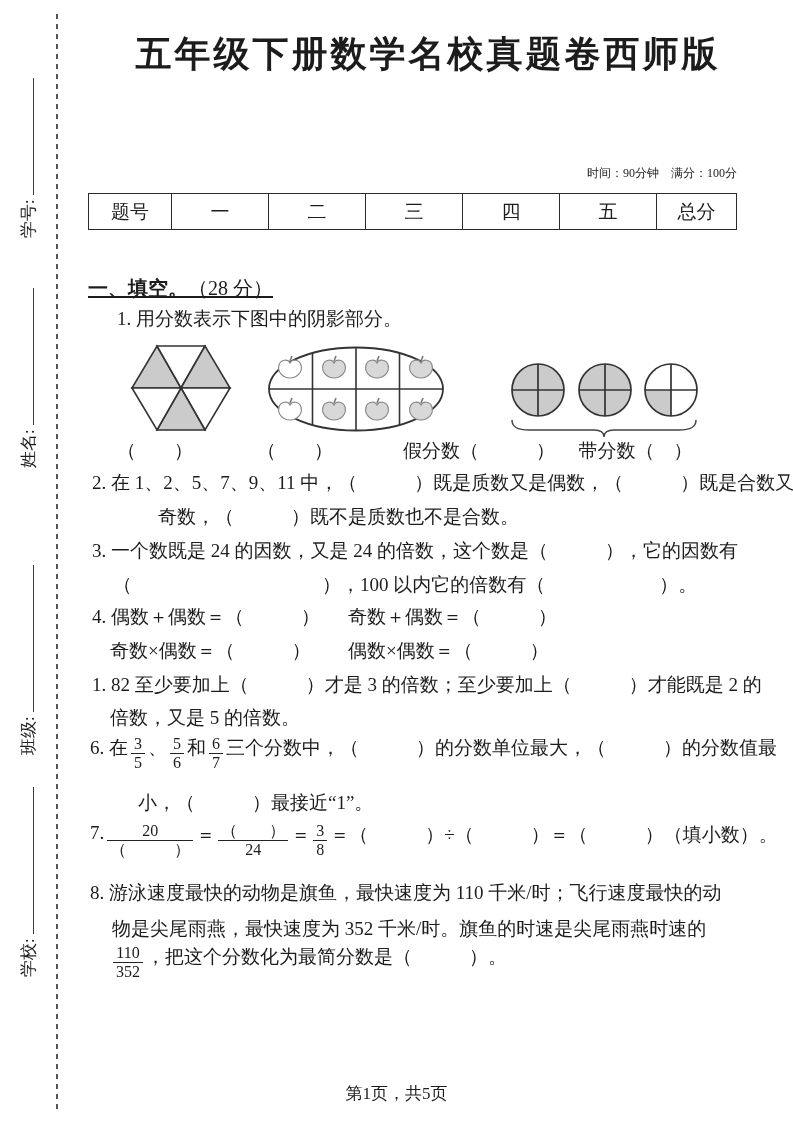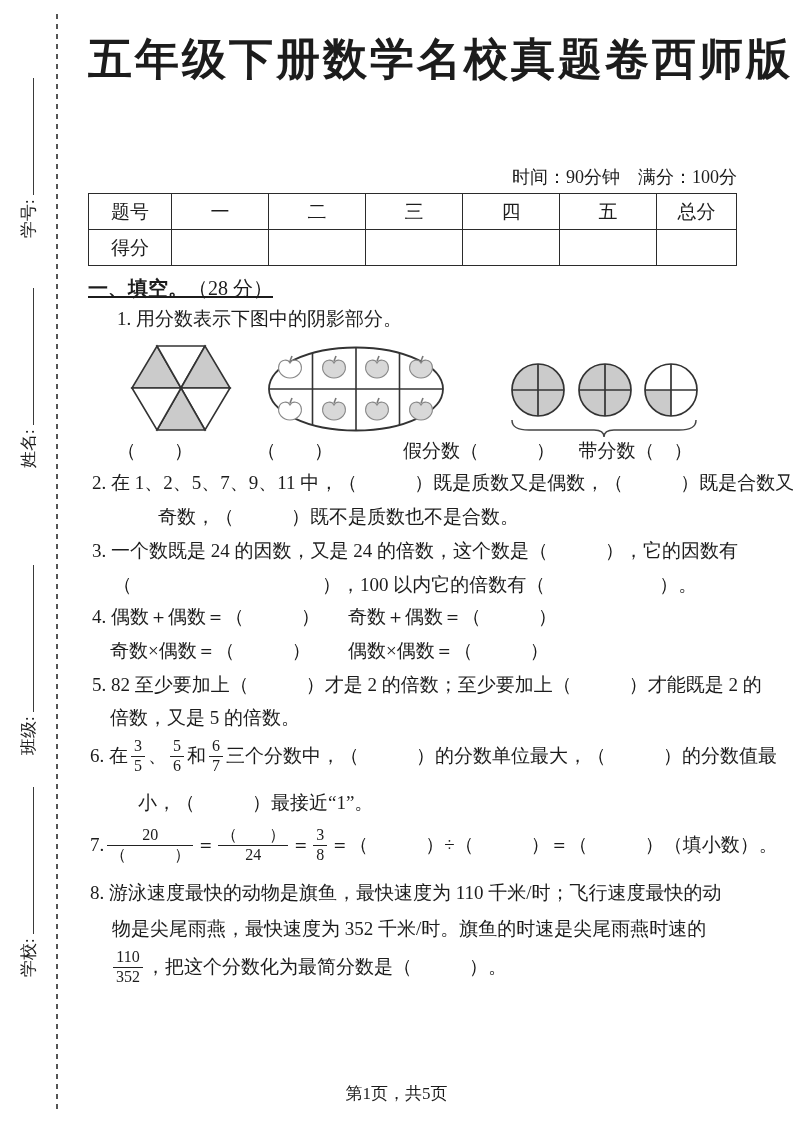--- a/index.html
+++ b/index.html
@@ -17,39 +17,39 @@
   }
 
   
   .sb-field {
     display:flex; align-items:flex-end; transform:rotate(-90deg);
     font-size:17px; height:22px; white-space:nowrap;
   }
   .sb-field .sb-label { line-height:1; padding-right:4px; }
   .sb-field .sb-line { flex:1; border-bottom:1.6px solid #3a3a3a; margin-bottom:3px; }
 
-  .title { left:88px; top:30px; width:680px; text-align:center; font-size:44px;
+  .title { left:88px; top:30px; width:680px; text-align:center; font-size:36px;
            font-weight:bold; letter-spacing:3px; white-space:nowrap; }
   .subtitle { left:88px; top:101px; width:665px; text-align:center; font-size:31px;
               letter-spacing:1px; white-space:nowrap; }
-  .meta { top:165px; right:56px; font-size:18px; white-space:nowrap; }
+  .meta { top:165px; right:56px; font-size:12px; white-space:nowrap; }
 
   table.score-table { border-collapse:collapse; table-layout:fixed; }
   table.score-table td {
     border:1.8px solid #2b2b2b; text-align:center; vertical-align:middle;
     font-size:19px; padding:0;
   }
   table.score-table tr { height:36px;margin-top:30px; }
 
   .sec-head { font-size:20px; white-space:nowrap;text-decoration:underline; }
   .sec-head .b { font-weight:bold; }
 
   .line { font-size:19px; white-space:nowrap; }
 
-  .fracline { font-size:19px; white-space:nowrap; display:flex; align-items:center; }
+  .fracline { font-size:19px; white-space:nowrap; display:flex; }
   .frac { display:inline-block; text-align:center; vertical-align:middle;
           font-size:16px; margin:0 3px; line-height:1.15; }
   .frac .num { display:block; border-bottom:1.4px solid #222; padding:0 3px; }
   .frac .den { display:block; padding:0 3px; }
 
   .blank-center { text-align:center; font-size:19px; }
   .footer { left:0; top:1082px; width:793px; text-align:center; font-size:17px; }
   svg { display:block; }
 </style>
 </head>
@@ -92,29 +92,20 @@
       </colgroup>
       <tbody>
           <tr>
         <td>题号</td>
         <td>一</td>
         <td>二</td>
         <td>三</td>
         <td>四</td>
         <td>五</td>
         <td>总分</td>
-      </tr>
-      <tr>
-        <td>得分</td>
-        <td></td>
-        <td></td>
-        <td></td>
-        <td></td>
-        <td></td>
-        <td></td>
       </tr>
     </tbody>
       </table>
   </div>
 
   <div class="abs sec-head" style="left:88px; top:275px;">
     <span class="b">一、填空。</span><span>（28 分）</span>
   </div>
 
   <div class="abs line" style="left:117px; top:306px;">1. 用分数表示下图中的阴影部分。</div>
@@ -198,21 +189,21 @@
   <div class="abs line" style="left:110px; top:504px;margin-left:48px;">奇数，（　　　）既不是质数也不是合数。</div>
 
   <div class="abs line" style="left:92px;  top:538px;">3. 一个数既是 24 的因数，又是 24 的倍数，这个数是（　　　），它的因数有</div>
   <div class="abs line" style="left:113px; top:572px;">（　　　　　　　　　　），100 以内它的倍数有（　　　　　　）。</div>
 
   <div class="abs line" style="left:92px;  top:604px;">4. 偶数＋偶数＝（　　　）</div>
   <div class="abs line" style="left:348px; top:604px;">奇数＋偶数＝（　　　）</div>
   <div class="abs line" style="left:110px; top:638px;">奇数×偶数＝（　　　）</div>
   <div class="abs line" style="left:348px; top:638px;">偶数×偶数＝（　　　）</div>
 
-  <div class="abs line" style="left:92px;  top:672px;">5. 82 至少要加上（　　　）才是 2 的倍数；至少要加上（　　　）才能既是 2 的</div>
+  <div class="abs line" style="left:92px;  top:672px;">1. 82 至少要加上（　　　）才是 3 的倍数；至少要加上（　　　）才能既是 2 的</div>
   <div class="abs line" style="left:110px; top:705px;">倍数，又是 5 的倍数。</div>
 
   <div class="abs fracline" style="left:90px; top:735px; height:42px;">
     <span>6. 在</span>
     <span class="frac">
       <span class="num">3</span>
       <span class="den">5</span>
     </span>
     <span>、</span>
     <span class="frac">

